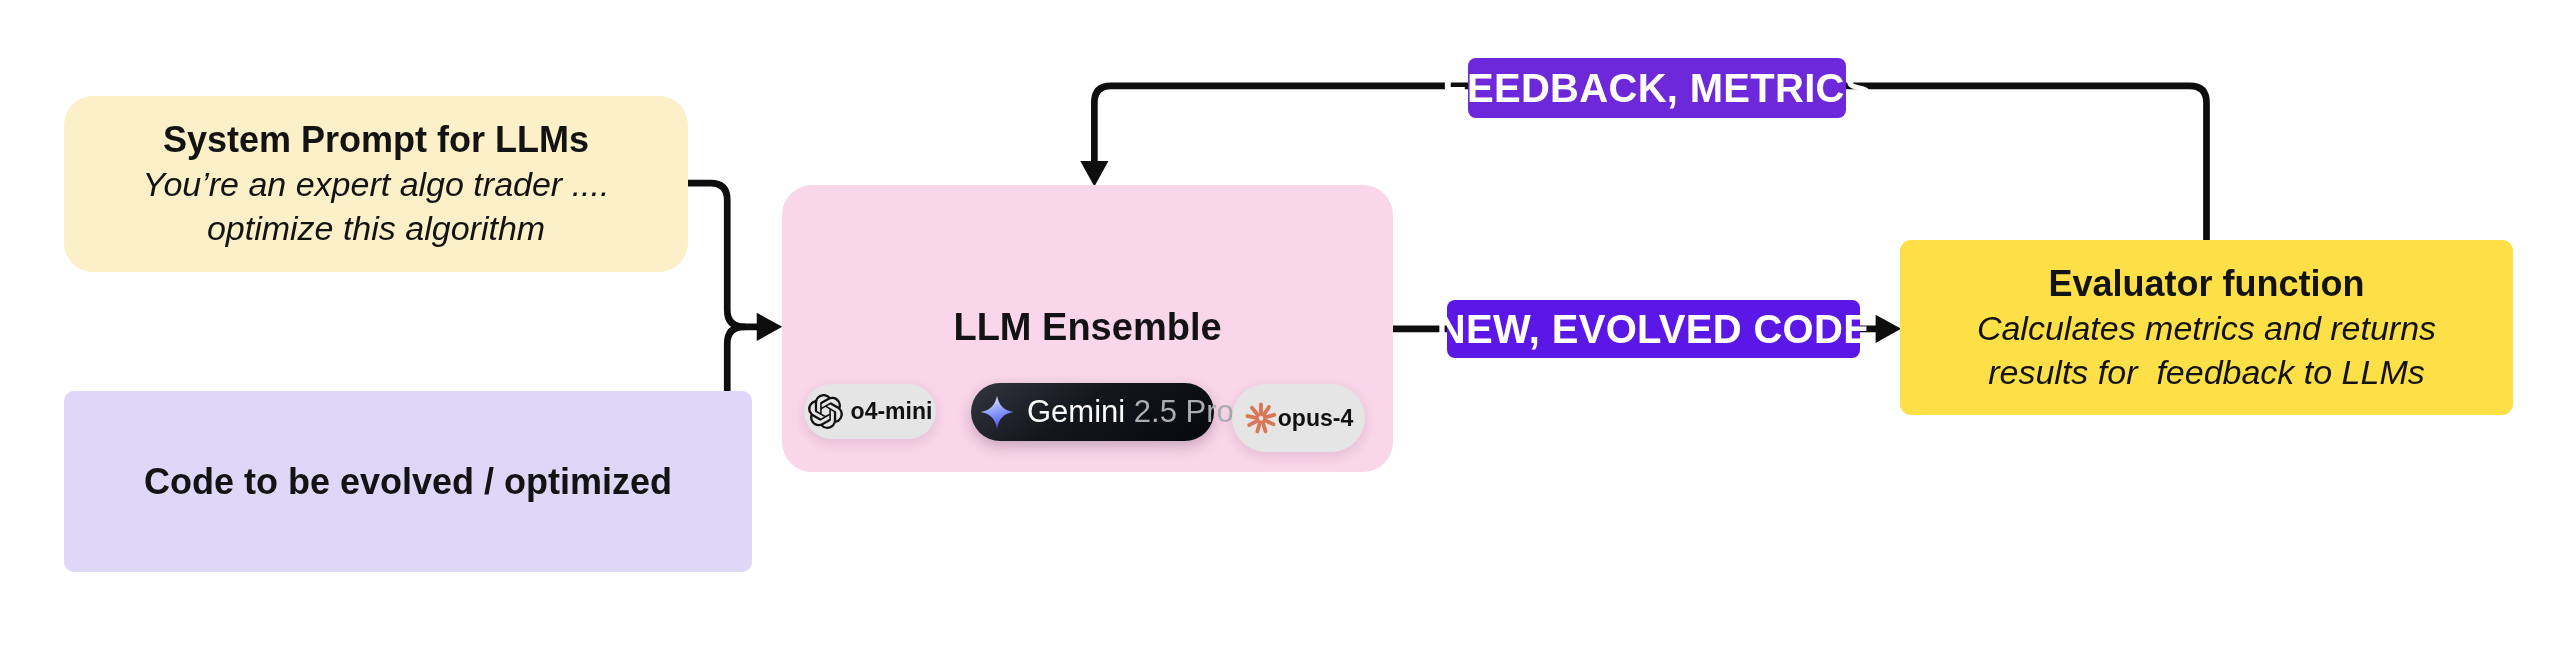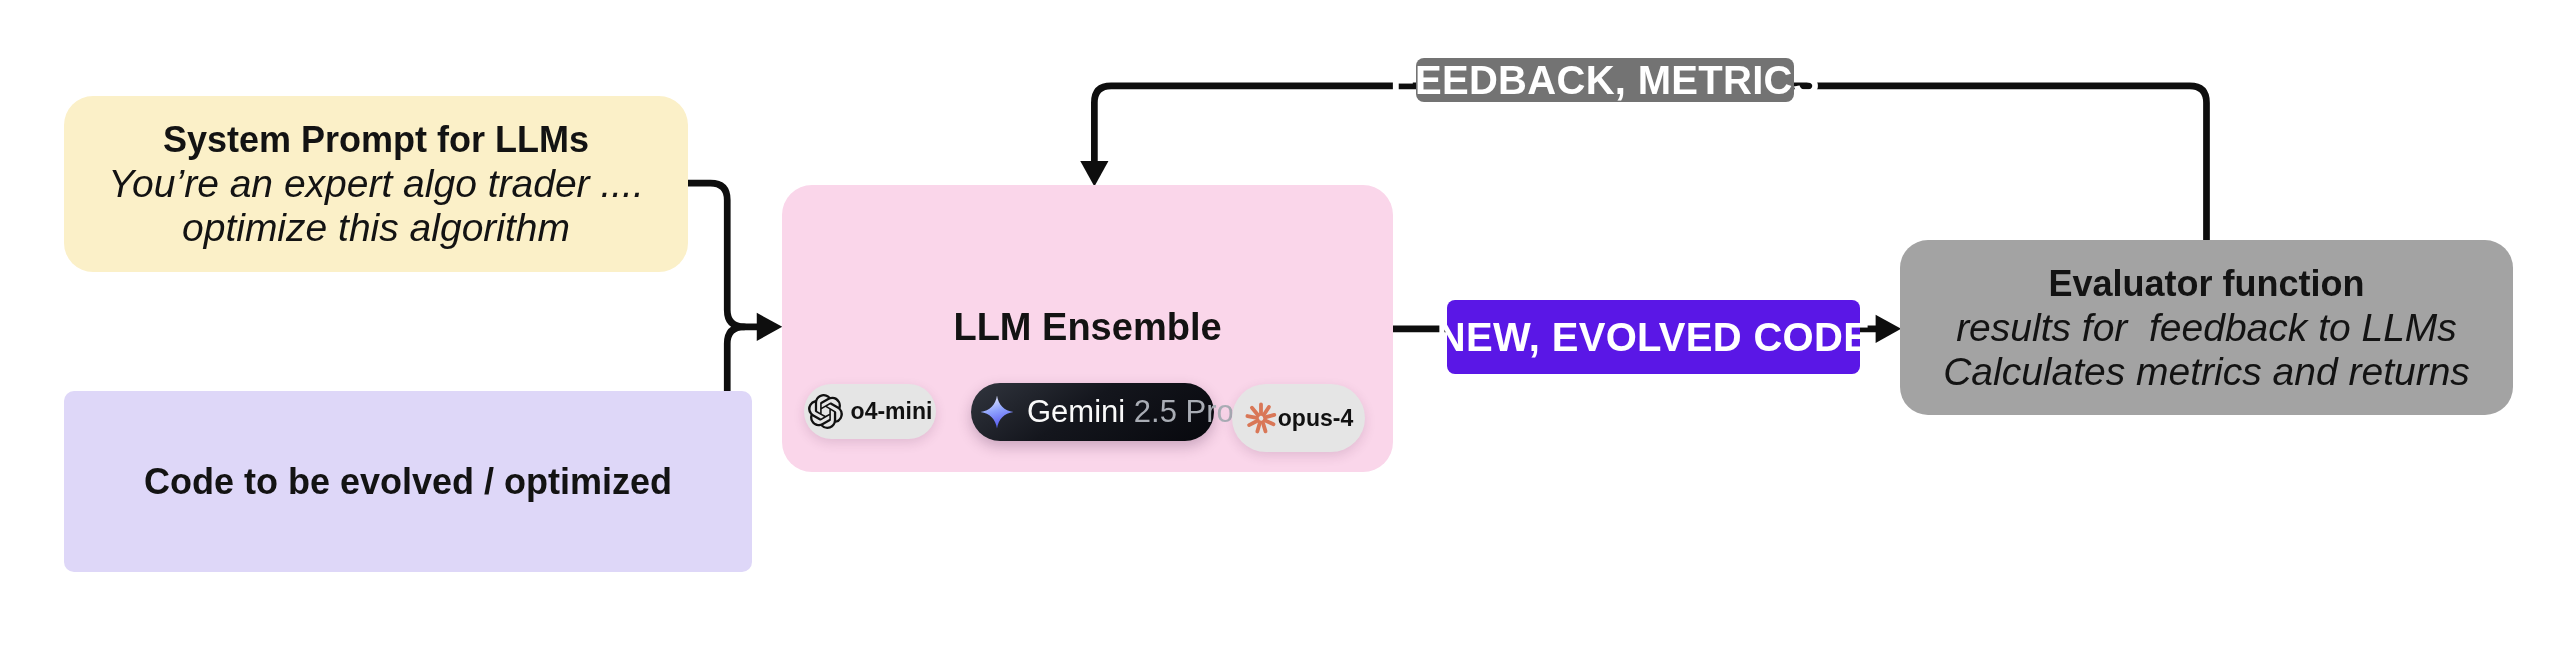--- a/index.html
+++ b/index.html
@@ -3,21 +3,21 @@
 <meta charset="utf-8">
 <style>
   html,body{margin:0;padding:0;background:#ffffff;}
   #canvas{
     position:relative;width:2576px;height:647px;background:#ffffff;overflow:hidden;
     font-family:"Liberation Sans",sans-serif;color:#131313;
   }
   #wires{position:absolute;left:0;top:0;width:2576px;height:647px;}
   .node{position:absolute;display:flex;flex-direction:column;justify-content:center;align-items:center;}
   .node .title{font-weight:700;font-size:36px;line-height:44px;white-space:pre;}
-  .node .sub{font-style:italic;font-size:39px;line-height:44px;white-space:pre;}
+  .node .sub{font-style:italic;font-size:34px;line-height:44px;white-space:pre;}
   .badge{
     position:absolute;display:flex;align-items:center;justify-content:center;
     color:#ffffff;font-weight:700;font-size:40px;letter-spacing:0.3px;border-radius:8px;white-space:pre;
   }
   .pill{
     position:absolute;display:flex;align-items:center;background:#e5e5e5;border-radius:40px;
     box-shadow:0 4px 12px rgba(80,30,70,0.14);
   }
   .pill .plabel{font-weight:700;font-size:23px;color:#111111;white-space:pre;}
   .pill-gemini{
@@ -102,28 +102,28 @@
           <line x1="11.3" y1="15" x2="9.4" y2="21.5"></line>
           <line x1="9.8" y1="13.8" x2="3.6" y2="17"></line>
           <line x1="9.2" y1="11.9" x2="2.4" y2="10.6"></line>
           <line x1="10" y1="10" x2="5.6" y2="4.8"></line>
         </g>
       </svg>
     </span>
     <span class="plabel">opus-4</span>
   </div>
 
-  <div class="node" style="left: 1900px; top: 240px; width: 613px; height: 175px; border-radius: 28px; background: #a3a3a3;">
+  <div class="node" style="left: 1900px; top: 240px; width: 613px; height: 175px; border-radius: 11px; background: #fde047;">
     <div class="title">Evaluator function</div>
+    <div class="sub">Calculates metrics and returns</div>
     <div class="sub">results for  feedback to LLMs</div>
-    <div class="sub">Calculates metrics and returns</div>
   </div>
 
-  <div class="badge" style="left: 1416px; top: 58px; width: 378px; height: 44px; background: #737373;">
+  <div class="badge" style="left: 1468px; top: 58px; width: 378px; height: 60px; background: #6d28d9;">
     <span>FEEDBACK, METRICS</span>
   </div>
 
-  <div class="badge" style="left: 1447px; top: 300px; width: 413px; height: 74px; background: rgb(90, 23, 230);">
+  <div class="badge" style="left: 1447px; top: 300px; width: 413px; height: 58px; background: rgb(90, 23, 230);">
     <span>NEW, EVOLVED CODE</span>
   </div>
 
 </div>
 
 
 </body></html>

